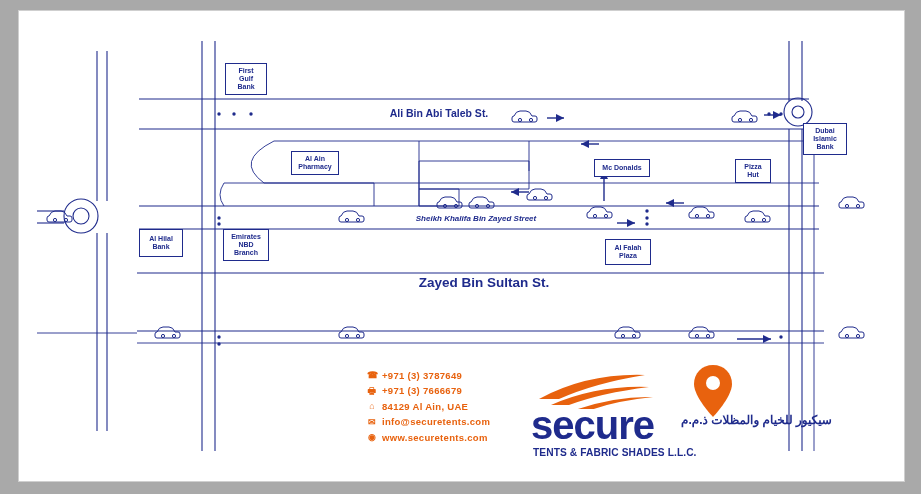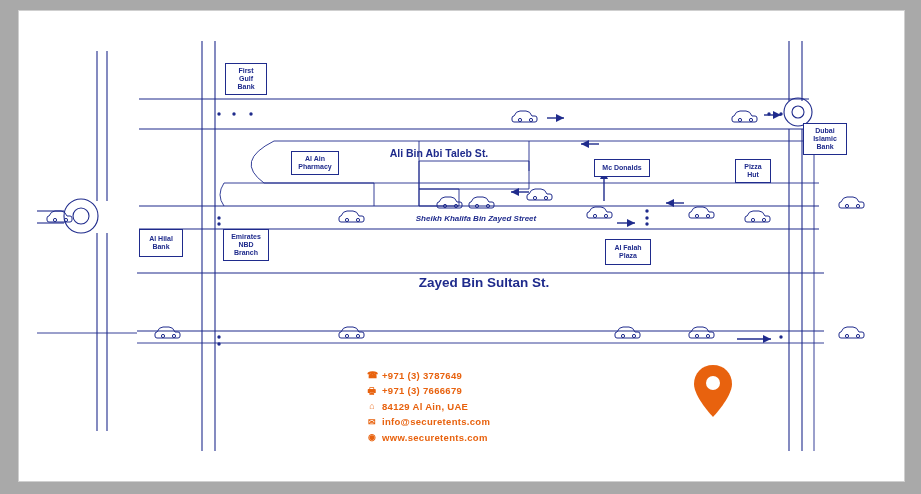--- a/index.html
+++ b/index.html
@@ -33,21 +33,21 @@
     font-size:7px;
     text-align:center;
     line-height:1.15;
     display:flex;
     align-items:center;
     justify-content:center;
     padding:1px 2px;
     box-sizing:border-box;
   }
   .street-major{font-size:13.5px;}
-  .street-mid{font-size:10.5px;margin-top:40px;}
+  .street-mid{font-size:10.5px;}
   .street-small{font-size:8px;}
   #contact{
     position:absolute;left:348px;top:357px;width:170px;
     color:#e8620e;
     font-size:9.5px;
     font-weight:bold;
     line-height:1.62;
     letter-spacing:0.3px;
   }
   #contact .row{display:flex;align-items:center;gap:5px;white-space:nowrap;}
@@ -215,19 +215,29 @@
     <div class="row">
       <span class="gl">✉</span>
       <span>info@securetents.com</span>
     </div>
     <div class="row">
       <span class="gl">◉</span>
       <span>www.securetents.com</span>
     </div>
   </div>
 
+  <div id="logo">
+    <svg width="180" height="40" viewBox="0 0 180 40">
+      <path d="M8 30 q48 -26 106 -24 q-50 8 -86 24 z" fill="#e8620e"></path>
+      <path d="M20 36 q46 -20 98 -18 q-48 6 -80 18 z" fill="#e8620e"></path>
+      <path d="M44 41 q40 -14 78 -13 q-38 4 -62 13 z" fill="#e8620e"></path>
+    </svg>
+    <div id="logoword">secure</div>
+    <div id="logosub">TENTS &amp; FABRIC SHADES L.L.C.</div>
+    <div id="logoar">سيكيور للخيام والمظلات ذ.م.م</div>
+  </div>
 
   <svg id="pin" viewBox="0 0 44 56">
     <path d="M22 2 C11 2 3 10 3 21 C3 34 22 54 22 54 C22 54 41 34 41 21 C41 10 33 2 22 2 z" fill="#e8620e"></path>
     <circle cx="22" cy="20" r="7" fill="#ffffff"></circle>
   </svg>
 
 </div>
 
 </body></html>

